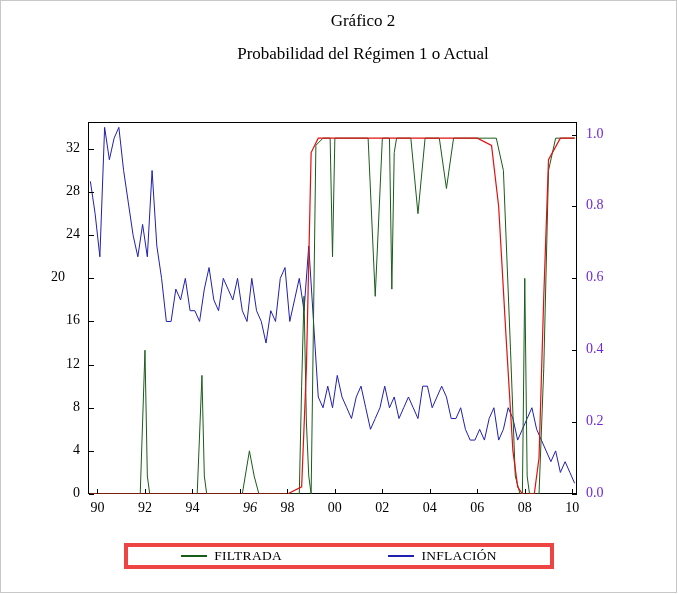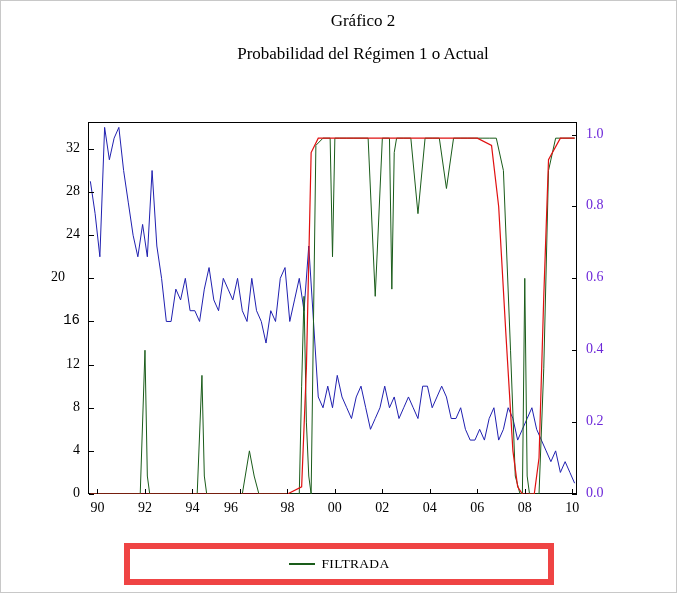--- a/index.html
+++ b/index.html
@@ -95,22 +95,22 @@
     background: #000;
   }
   .tick-mark-left, .tick-mark-right { width: 5px; height: 1px; }
   .tick-mark-bottom { width: 1px; height: 5px; }
   
   .legend-box {
     position: absolute;
     left: 124px;
     top: 543px;
     width: 430px;
-    height: 42px;
-    border: 6px solid #ef4444;
+    height: 26px;
+    border: 4px solid #ef4444;
     box-sizing: border-box;
     background: #fff;
     display: flex;
     align-items: center;
     justify-content: space-around;
   }
   .legend-entry {
     display: flex;
     align-items: center;
     gap: 7px;
@@ -151,21 +151,21 @@
   </svg>
   <div id="tick-layer">
       <div class="ytick-left" style="left: 36px; top: 385px;">0</div>
       <div class="tick-mark-left" style="left: 89px; top: 394px;"></div>
       <div class="ytick-left" style="left: 36px; top: 341.87px;">4</div>
       <div class="tick-mark-left" style="left: 89px; top: 350.87px;"></div>
       <div class="ytick-left" style="left: 36px; top: 298.739px;">8</div>
       <div class="tick-mark-left" style="left: 89px; top: 307.739px;"></div>
       <div class="ytick-left" style="left: 36px; top: 255.609px;">12</div>
       <div class="tick-mark-left" style="left: 89px; top: 264.609px;"></div>
-      <div class="ytick-left" style="left: 36px; top: 212.478px; font-family: Liberation Mono, monospace;">16</div>
+      <div class="ytick-left" style="left: 36px; top: 212.478px;">16</div>
       <div class="tick-mark-left" style="left: 89px; top: 221.478px;"></div>
       <div class="ytick-left" style="left: 36px; top: 169.348px; text-align: center;">20</div>
       <div class="tick-mark-left" style="left: 89px; top: 178.348px;"></div>
       <div class="ytick-left" style="left: 36px; top: 126.217px;">24</div>
       <div class="tick-mark-left" style="left: 89px; top: 135.217px;"></div>
       <div class="ytick-left" style="left: 36px; top: 83.087px;">28</div>
       <div class="tick-mark-left" style="left: 89px; top: 92.087px;"></div>
       <div class="ytick-left" style="left: 36px; top: 39.9565px;">32</div>
       <div class="tick-mark-left" style="left: 89px; top: 48.9565px;"></div>
       <div class="ytick-right" style="left: 586px; top: 385px;">0.0</div>
@@ -179,21 +179,21 @@
       <div class="ytick-right" style="left: 586px; top: 97.4638px;">0.8</div>
       <div class="tick-mark-right" style="left: 572px; top: 106.464px;"></div>
       <div class="ytick-right" style="left: 586px; top: 25.5797px;">1.0</div>
       <div class="tick-mark-right" style="left: 572px; top: 34.5797px;"></div>
       <div class="xtick" style="left: 82.4951px; top: 400px;">90</div>
       <div class="tick-mark-bottom" style="left: 97.4951px; top: 389px;"></div>
       <div class="xtick" style="left: 129.971px; top: 400px;">92</div>
       <div class="tick-mark-bottom" style="left: 144.971px; top: 389px;"></div>
       <div class="xtick" style="left: 177.447px; top: 400px;">94</div>
       <div class="tick-mark-bottom" style="left: 192.447px; top: 389px;"></div>
-      <div class="xtick" style="left: 216px; top: 400px;">96</div>
+      <div class="xtick" style="left: 235px; top: 400px; font-style: italic;">96</div>
       <div class="tick-mark-bottom" style="left: 239.922px; top: 389px;"></div>
       <div class="xtick" style="left: 272.398px; top: 400px;">98</div>
       <div class="tick-mark-bottom" style="left: 287.398px; top: 389px;"></div>
       <div class="xtick" style="left: 319.874px; top: 400px;">00</div>
       <div class="tick-mark-bottom" style="left: 334.874px; top: 389px;"></div>
       <div class="xtick" style="left: 367.35px; top: 400px; font-family: Liberation Serif, serif;">02</div>
       <div class="tick-mark-bottom" style="left: 382.35px; top: 389px;"></div>
       <div class="xtick" style="left: 414.825px; top: 400px;">04</div>
       <div class="tick-mark-bottom" style="left: 429.825px; top: 389px;"></div>
       <div class="xtick" style="left: 462.301px; top: 400px;">06</div>
@@ -203,13 +203,17 @@
       <div class="xtick" style="left: 557.252px; top: 400px;">10</div>
       <div class="tick-mark-bottom" style="left: 572.252px; top: 389px;"></div>
     </div>
 </div>
 
 <div class="legend-box">
   <div class="legend-entry">
     <span class="legend-swatch" id="sw0" style="background: rgb(26, 92, 26);"></span>
     <span class="legend-label">FILTRADA</span>
   </div>
+  <div class="legend-entry">
+    <span class="legend-swatch" id="sw2" style="background: rgb(32, 32, 176);"></span>
+    <span class="legend-label">INFLACIÓN</span>
+  </div>
 </div>
 
 </body></html>

